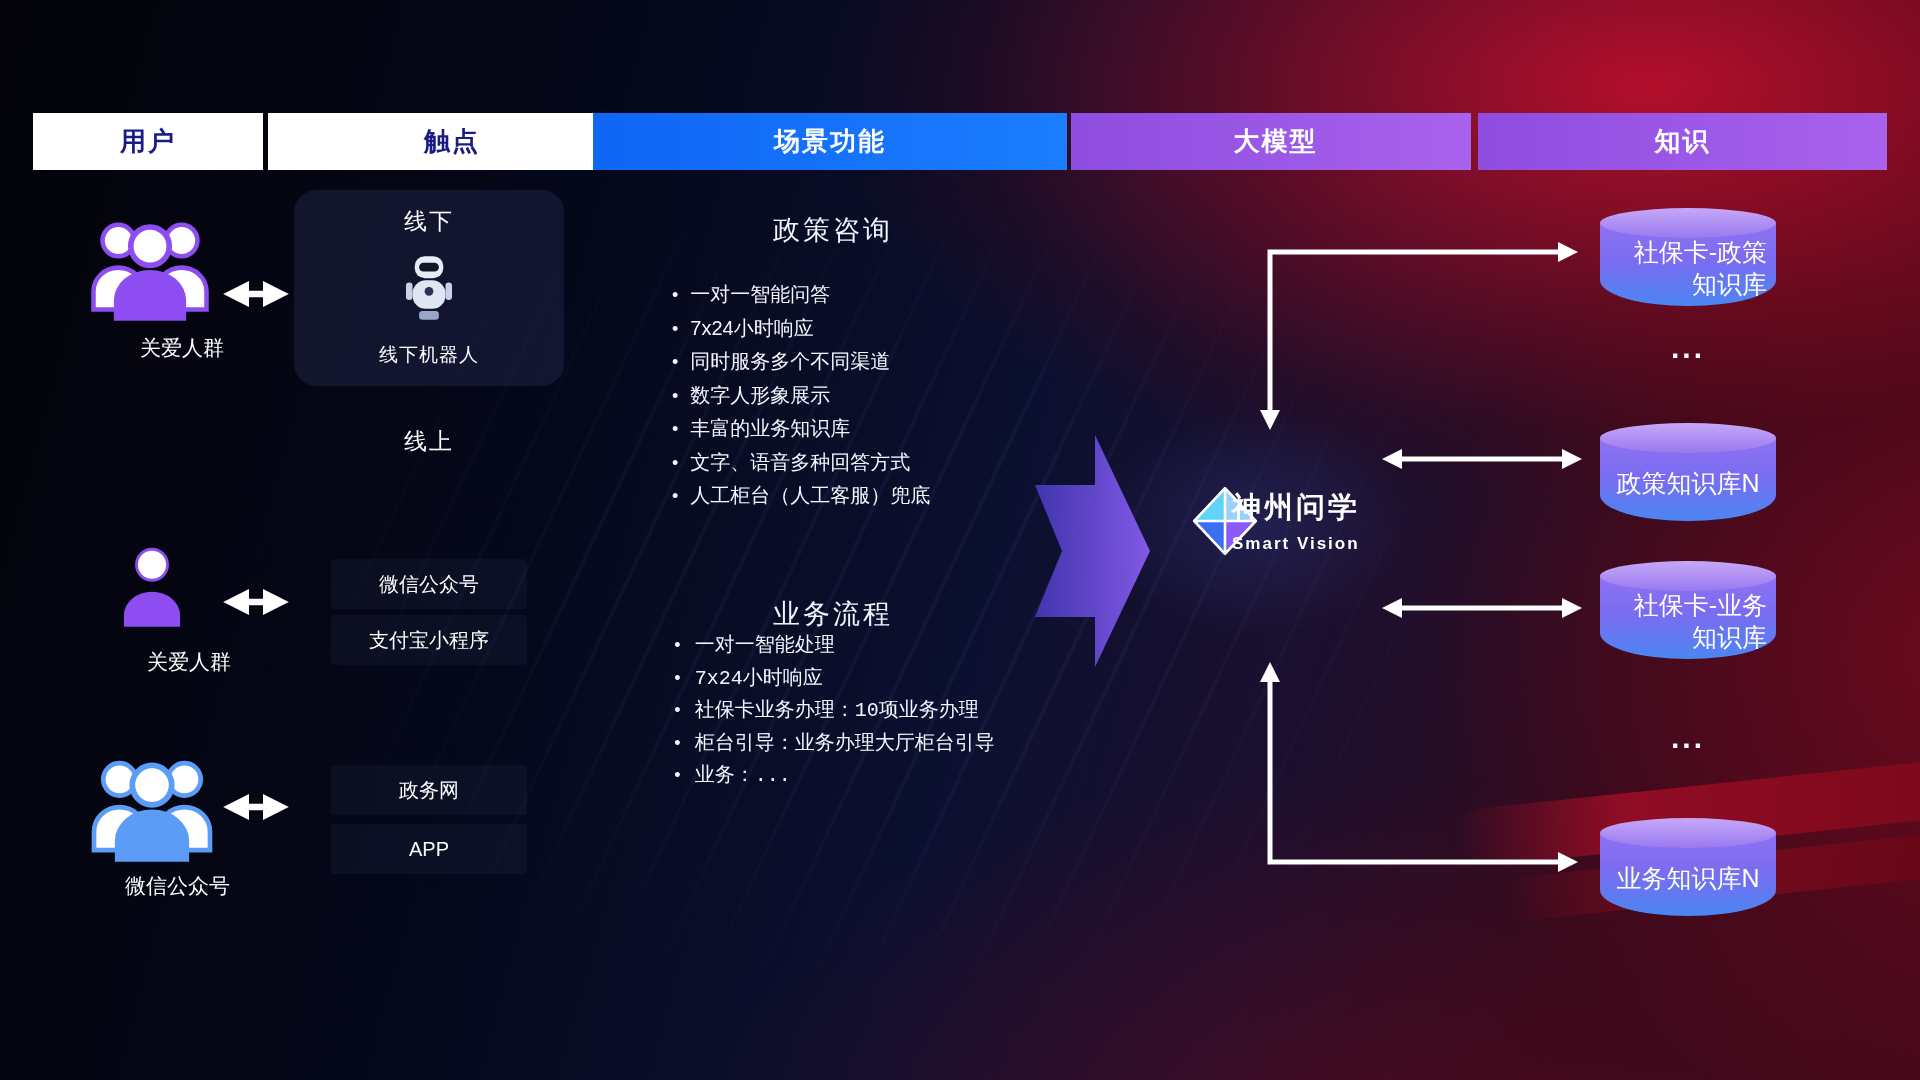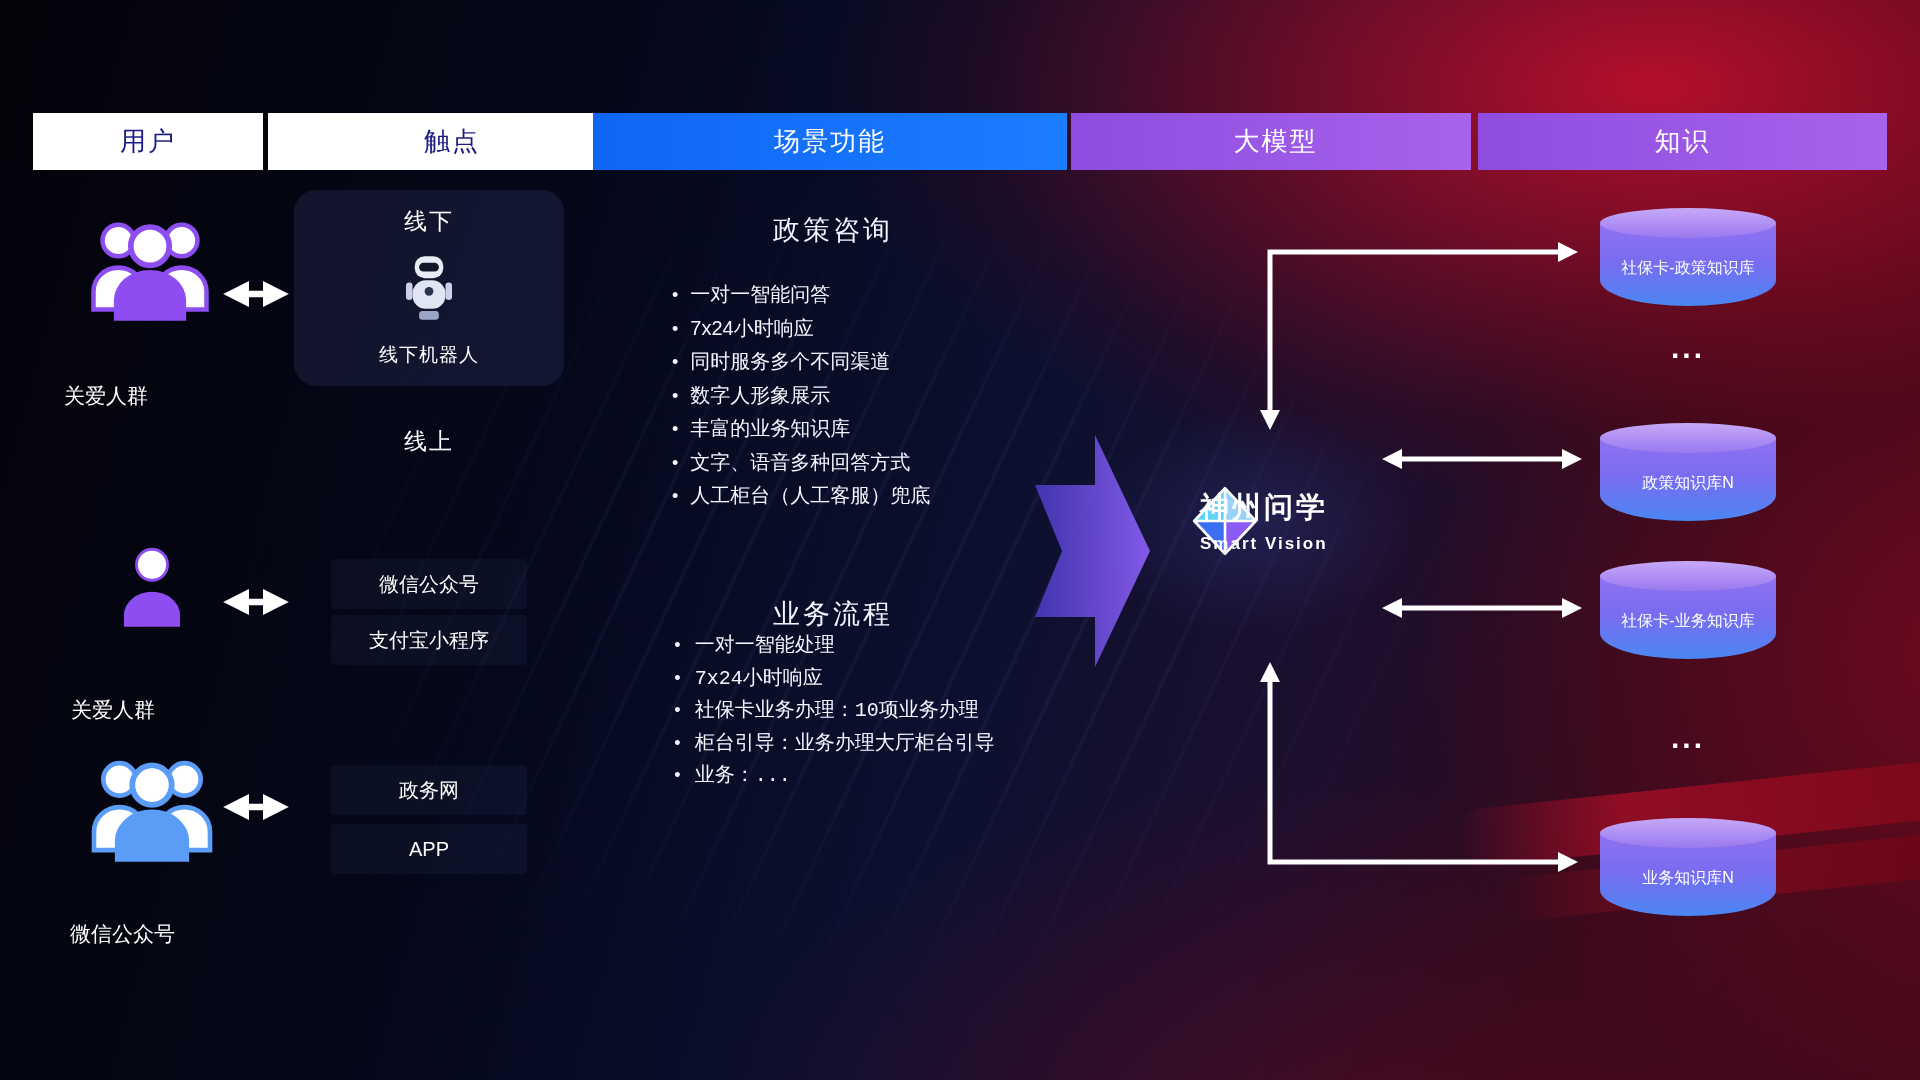--- a/index.html
+++ b/index.html
@@ -20,33 +20,33 @@
             mask-image:radial-gradient(820px 560px at 46% 55%, #000 30%, transparent 78%);
   }
   .band{ position:absolute; pointer-events:none; }
   .band1{ left:1455px; top:786px; width:480px; height:58px; border-radius:30px 0 0 30px;
           background:linear-gradient(90deg, rgba(150,10,30,0.0), rgba(170,14,40,0.75) 35%, rgba(130,8,26,0.85)); transform:rotate(-6deg); }
   .band2{ left:1505px; top:856px; width:430px; height:44px; border-radius:24px 0 0 24px;
           background:linear-gradient(90deg, rgba(130,8,26,0.0), rgba(150,12,34,0.6) 40%, rgba(110,6,22,0.7)); transform:rotate(-6deg); }
 
   
   .hdr{ position:absolute; top:113px; height:57px; display:flex; align-items:center; justify-content:center;
-        font-size:26px; font-weight:normal; letter-spacing:2px;text-align:right; }
+        font-size:26px; font-weight:bold; letter-spacing:2px;text-align:right; }
   .hdr.light{ background:#ffffff; color:#1b1b86; }
   .hdr.blue{ background:linear-gradient(90deg,#0f66f5,#1b7dff); color:#fff; }
   .hdr.purple{ background:linear-gradient(90deg,#8e4de0,#a862ec); color:#fff; }
   .hdr-users{ left:33px;  width:230px; }
   .hdr-touch{ left:268px; width:368px; }
   .hdr-scene{ left:593px; width:474px; }
   .hdr-model{ left:1071px; width:400px;padding-left:9px; }
   .hdr-know{ left:1478px; width:409px; }
 
   
   .usr-icon{ position:absolute; }
-  .usr-label{ position:absolute; width:160px; text-align:left; font-size:21px; color:#fff;margin-top:48px; }
+  .usr-label{ position:absolute; width:160px; text-align:right; font-size:21px; color:#fff; }
 
   
   .offline-panel{ position:absolute; left:294px; top:190px; width:270px; height:196px; border-radius:22px;
                   background:rgba(96,102,178,0.16); display:flex; flex-direction:column; align-items:center;
                   justify-content:space-between; padding:16px 8px 18px; }
   .offline-title{ font-size:23px; letter-spacing:2px; }
   .offline-sub{ font-size:19px; letter-spacing:1px; }
   .online-title{ position:absolute; left:331px; top:426px; width:196px; text-align:center; font-size:23px; letter-spacing:2px; }
   .channel{ position:absolute; left:331px; width:196px; height:50px; display:flex; align-items:center; justify-content:center;
             font-size:20px; background:rgba(160,170,255,0.05); border-radius:4px; }
@@ -62,34 +62,34 @@
   .sc-list li{ font-size:20px; line-height:20px; margin-bottom:12.5px; color:#f4f6ff; white-space:nowrap; }
   .sc-list li::before{ content:"•"; margin-right:12px; font-size:18px; }
 
   
   .big-arrow{ position:absolute; left:1035px; top:435px; }
 
   
   .logo-glow{ position:absolute; left:1095px; top:408px; width:320px; height:230px; pointer-events:none;
               background:radial-gradient(closest-side, rgba(90,120,255,0.16), transparent); }
   .logo-diamond{ position:absolute; left:1188px; top:484px; }
-  .logo-text{ position:absolute; left:1200px; top:488px; }
+  .logo-text{ position:absolute; left:1232px; top:488px; }
   .logo-name{ font-size:29px; font-weight:bold; letter-spacing:3px; }
   .logo-sub{ font-size:17px; font-weight:600; letter-spacing:2px; margin-top:6px; }
 
   
   .db{ position:absolute; left:1600px; width:176px; height:98px; }
   .db-top{ position:absolute; top:0; left:0; right:0; height:30px; border-radius:50%;
            background:linear-gradient(180deg,#c6a8f8,#9a79ef); z-index:2; }
   .db-body{ position:absolute; top:15px; left:0; right:0; bottom:0;
             background:linear-gradient(180deg,#8f72f2 0%,#7a6cf0 45%,#4b86f2 100%);
             border-radius:0 0 50% 50% / 0 0 26px 26px; }
   .db-label{ position:absolute; z-index:3; left:9px; right:9px; top:28px; bottom:6px;
              display:flex; align-items:center; justify-content:center; text-align:right;
-             font-size:16px; line-height:1.3; color:#fff; }
+             font-size:25px; line-height:1.3; color:#fff; }
   .db-0{ top:208px; } .db-1{ top:423px; } .db-2{ top:561px; } .db-3{ top:818px; }
   .dots{ position:absolute; left:1638px; width:100px; text-align:center; font-size:30px; font-weight:bold;
          letter-spacing:3px; line-height:20px; }
   .dots-0{ top:338px; } .dots-1{ top:728px; }
 
   
   .overlay{ position:absolute; left:0; top:0; pointer-events:none; }
   .conn{ stroke:#ffffff; stroke-width:5; fill:none; }
   .conn.thick{ stroke-width:6.5; }
 </style>

